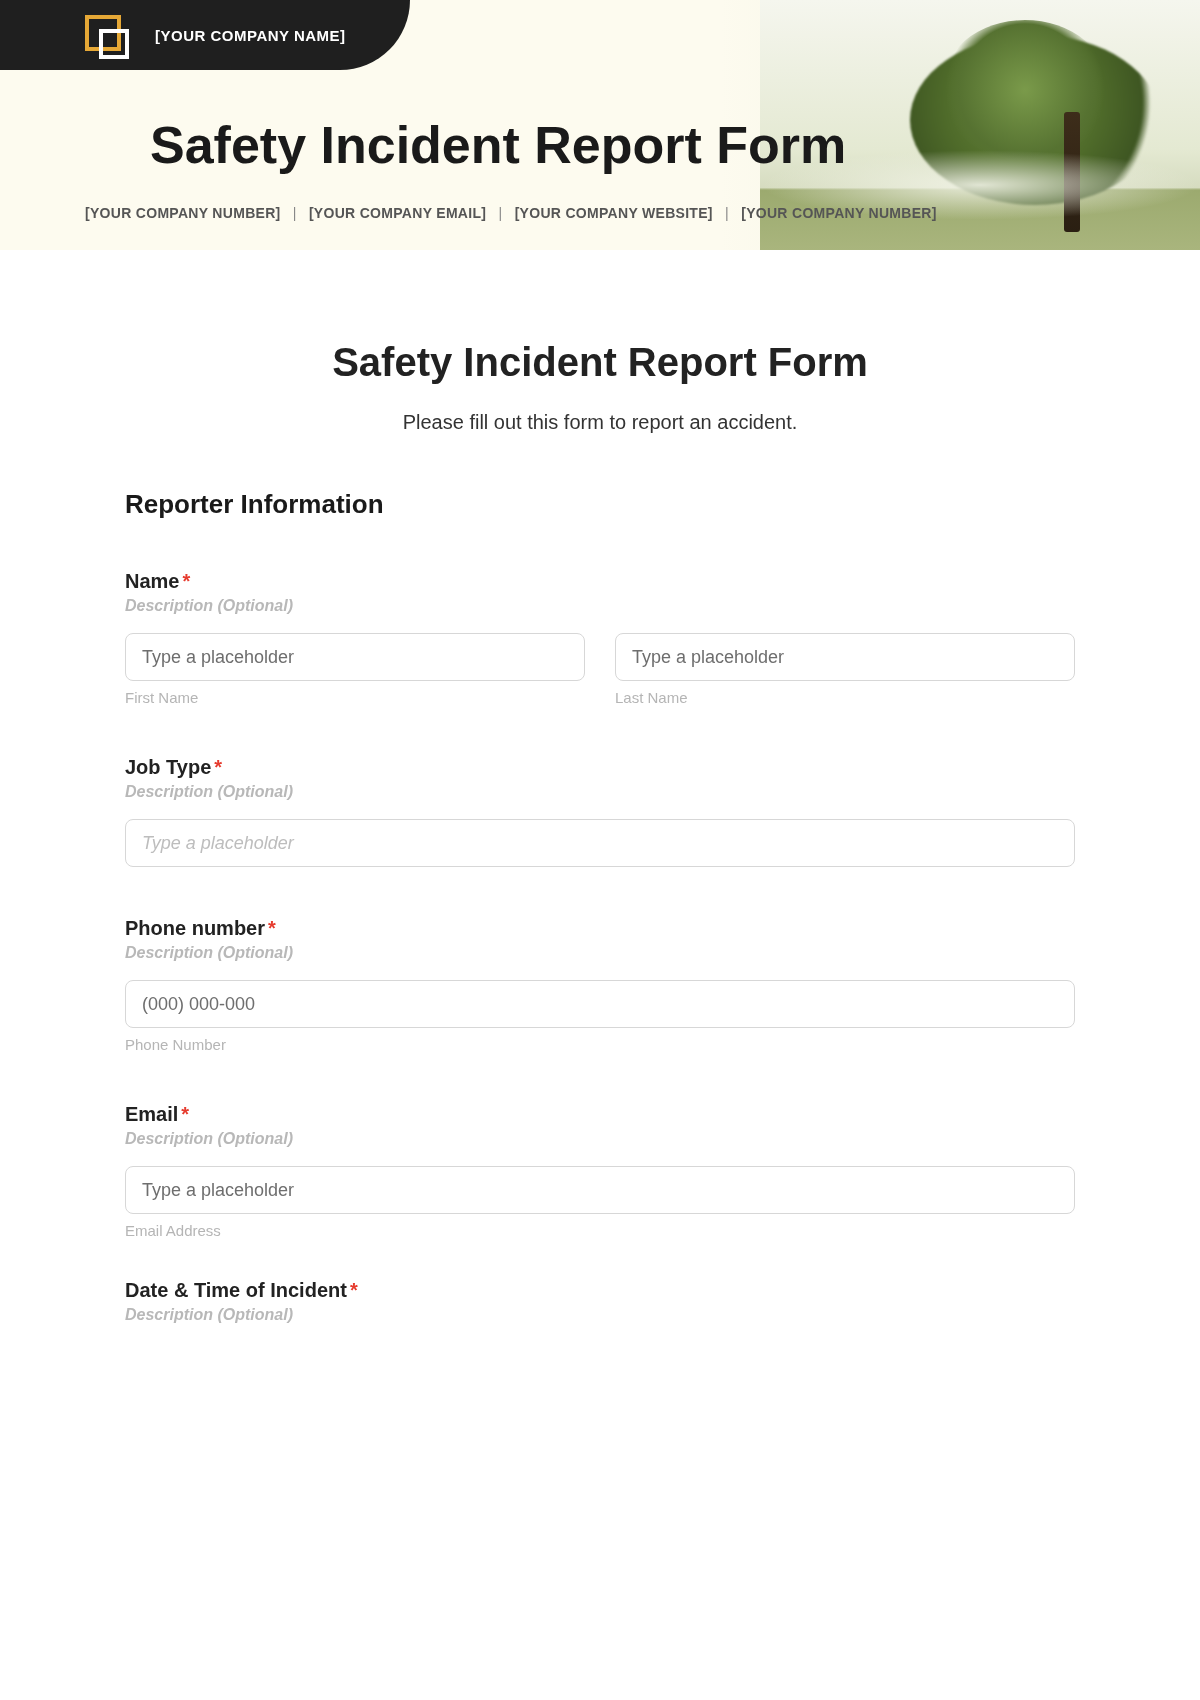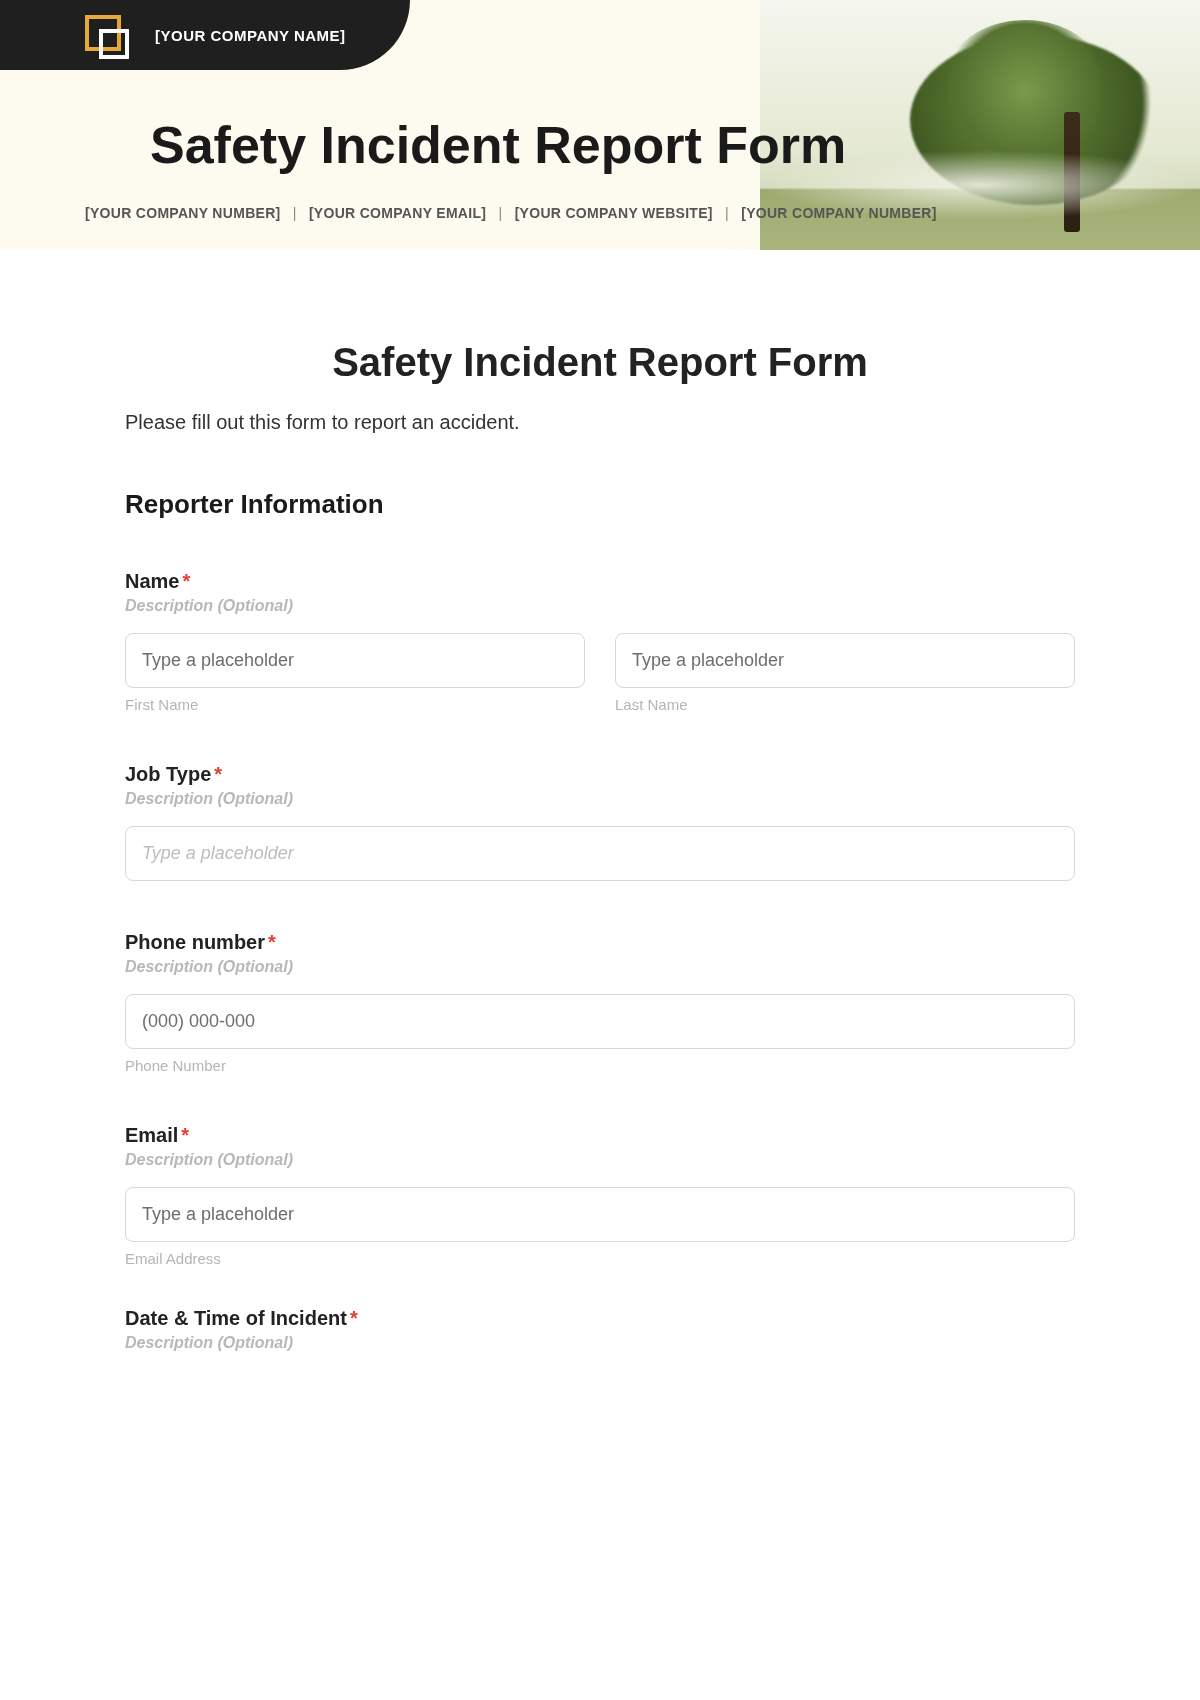--- a/index.html
+++ b/index.html
@@ -69,35 +69,35 @@
   }
   .scene .canopy2 {
     position:absolute; right:90px; top:20px; width:170px; height:140px;
     background:radial-gradient(circle at 50% 50%, #7a9a4a 0%, #567231 60%, rgba(86,114,49,0) 72%);
     border-radius:50%;
   }
 
   
   .form-wrap { padding:60px 125px 0 125px; }
   .form-title { text-align:center; font-size:40px; font-weight:700; color:#222; margin-top:30px; }
-  .form-sub { font-size:20px; color:#333; margin-top:26px; }
+  .form-sub { text-align:center; font-size:20px; color:#333; margin-top:26px; }
 
   .section-h { font-size:26px; font-weight:700; color:#1a1a1a; margin-top:55px; }
 
   .field { margin-top:50px; }
   .field .label { font-size:20px; font-weight:700; color:#222;margin-top:10px; }
   .field .req { color:#e63b2e; margin-left:3px; }
   .field .desc { font-size:16px; color:#b8b8b8; font-style:italic; margin-top:4px;font-weight:bold; }
   .field .sub { font-size:15px; color:#b5b5b5; margin-top:8px; }
 
   .row { display:flex; gap:30px; margin-top:18px; }
   .col { flex:1; display:flex; flex-direction:column; }
 
   input.text {
-    width:100%; height:55px;
+    width:100%; height:48px;
     border:1px solid #d7d7d7; border-radius:8px;
     padding:0 16px;
     font-size:18px; color:#333; background:#fff;
     font-family:inherit;
   }
   input.text::placeholder { color:#6e6e6e; }
   input.text.ghost { color:#bdbdbd; }
   input.text.ghost::placeholder { color:#bdbdbd; font-style:italic; }
 
 </style>

